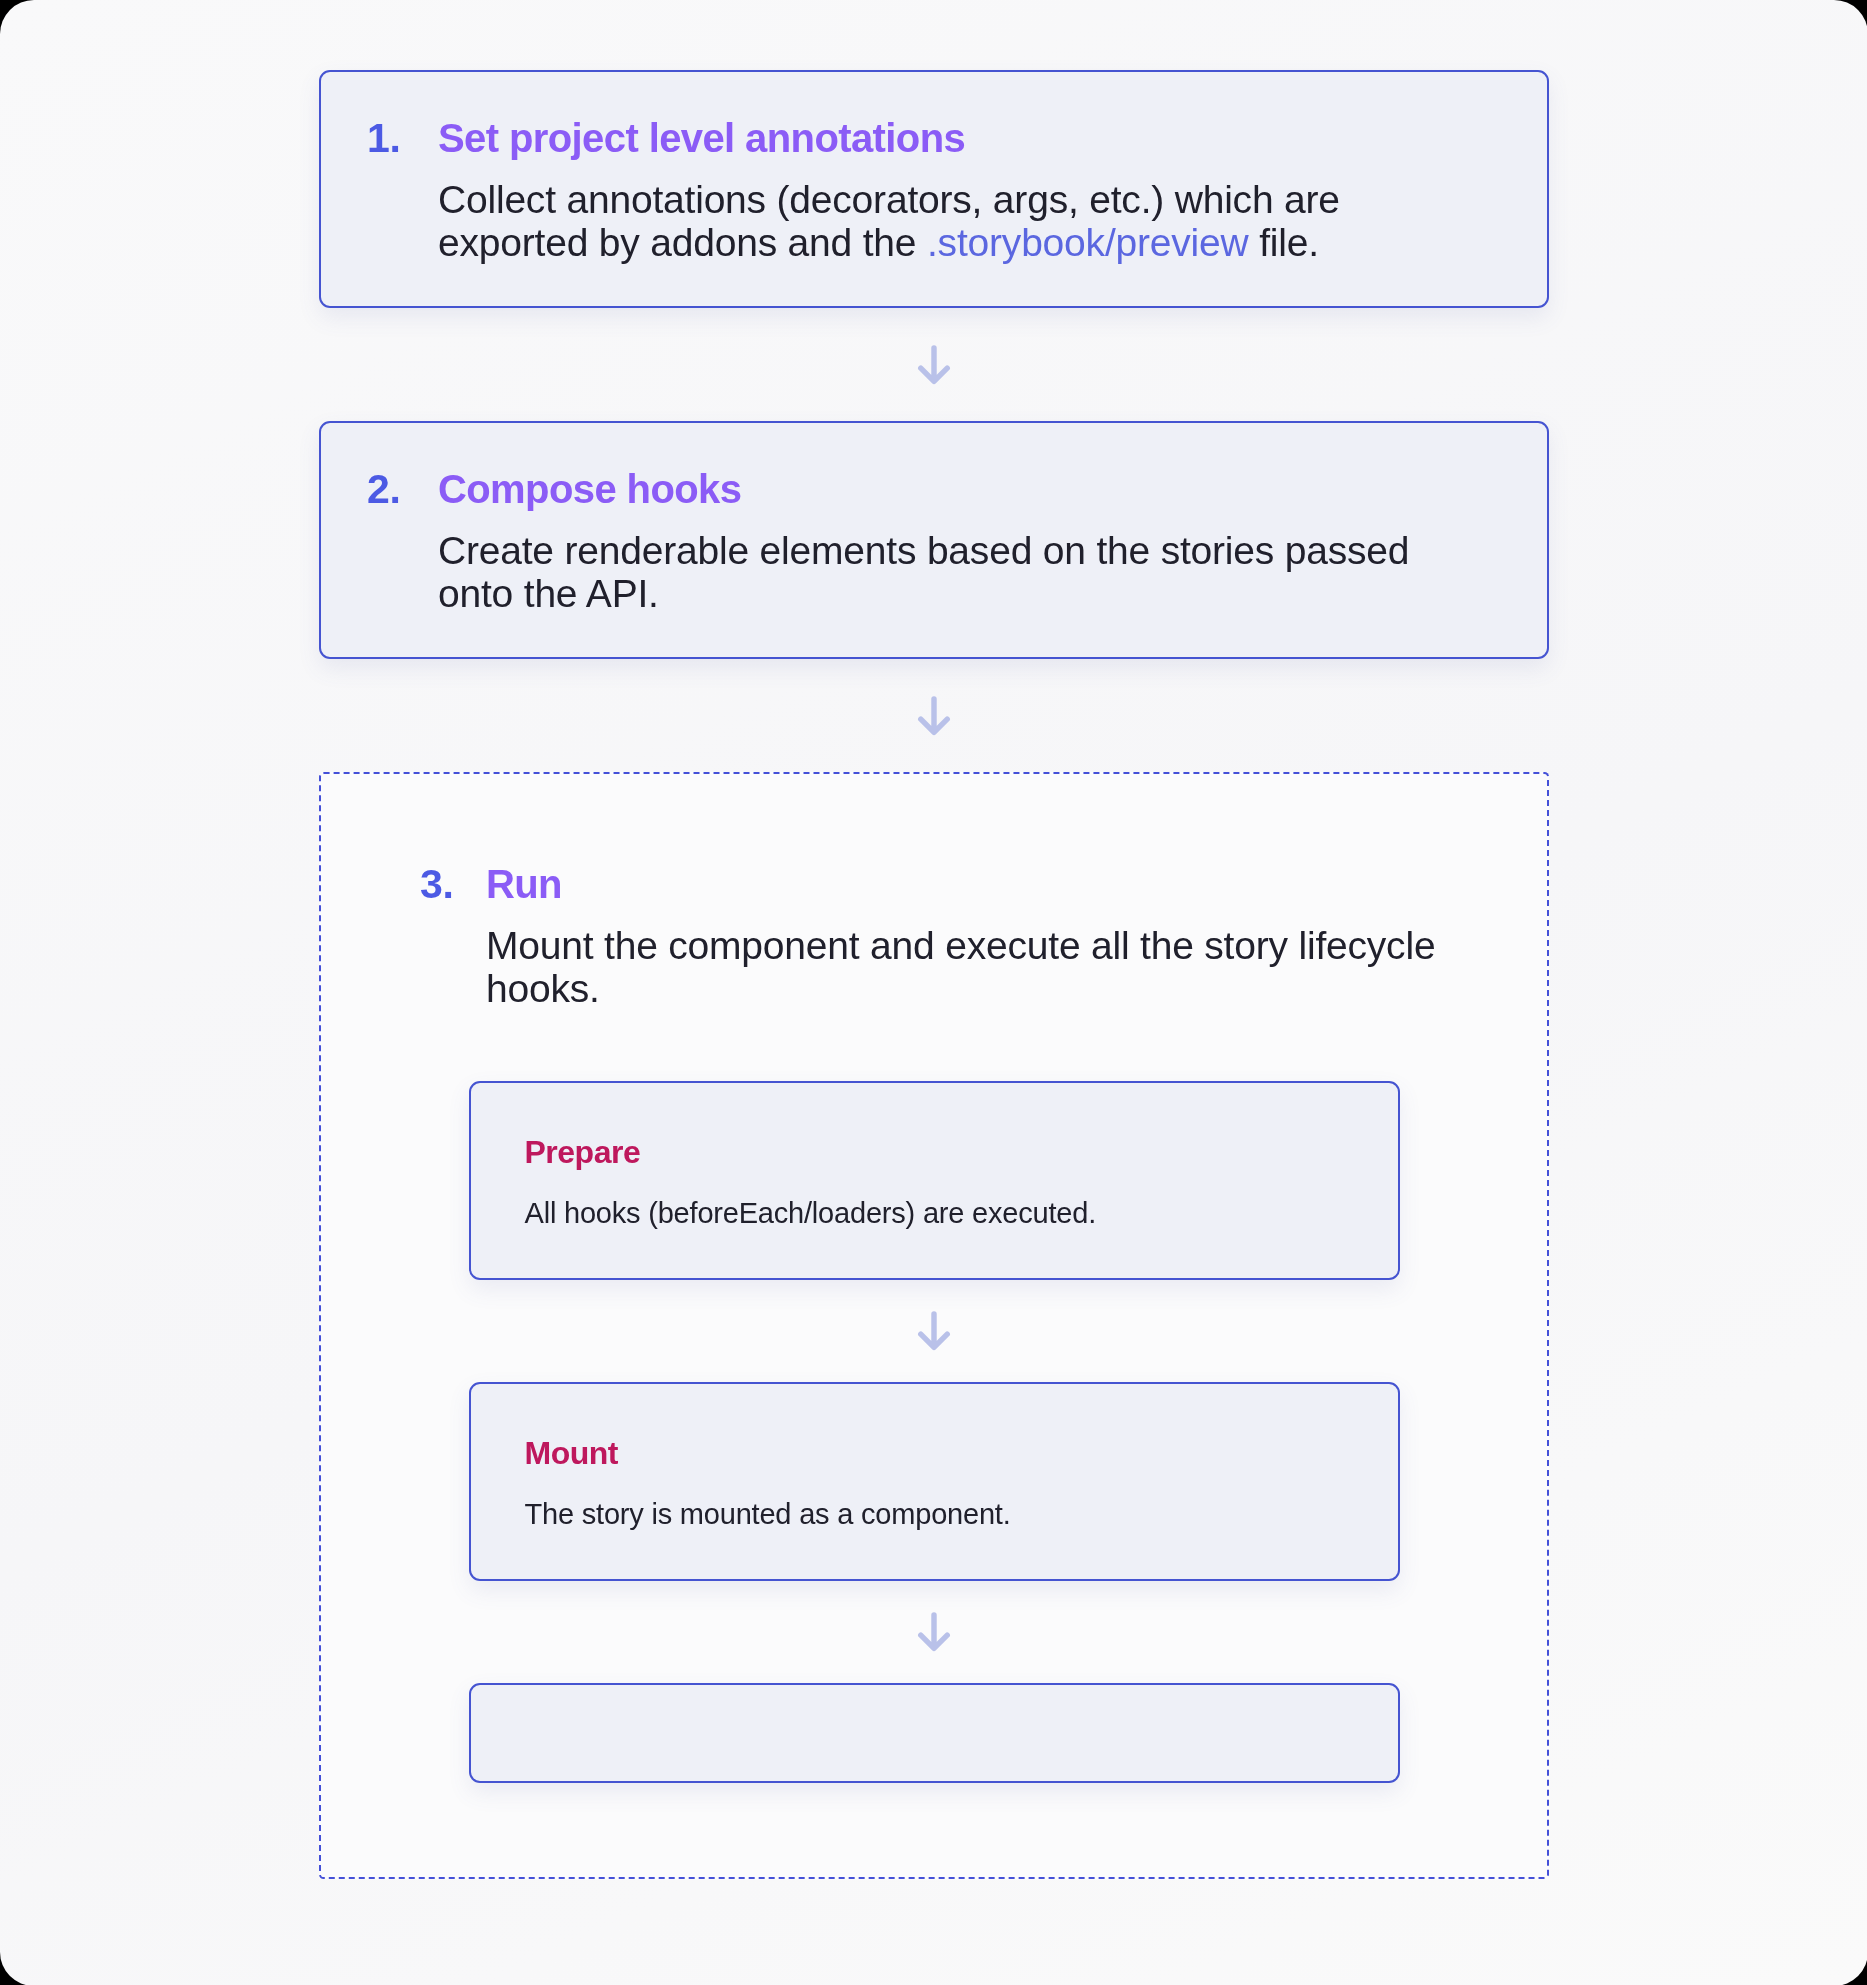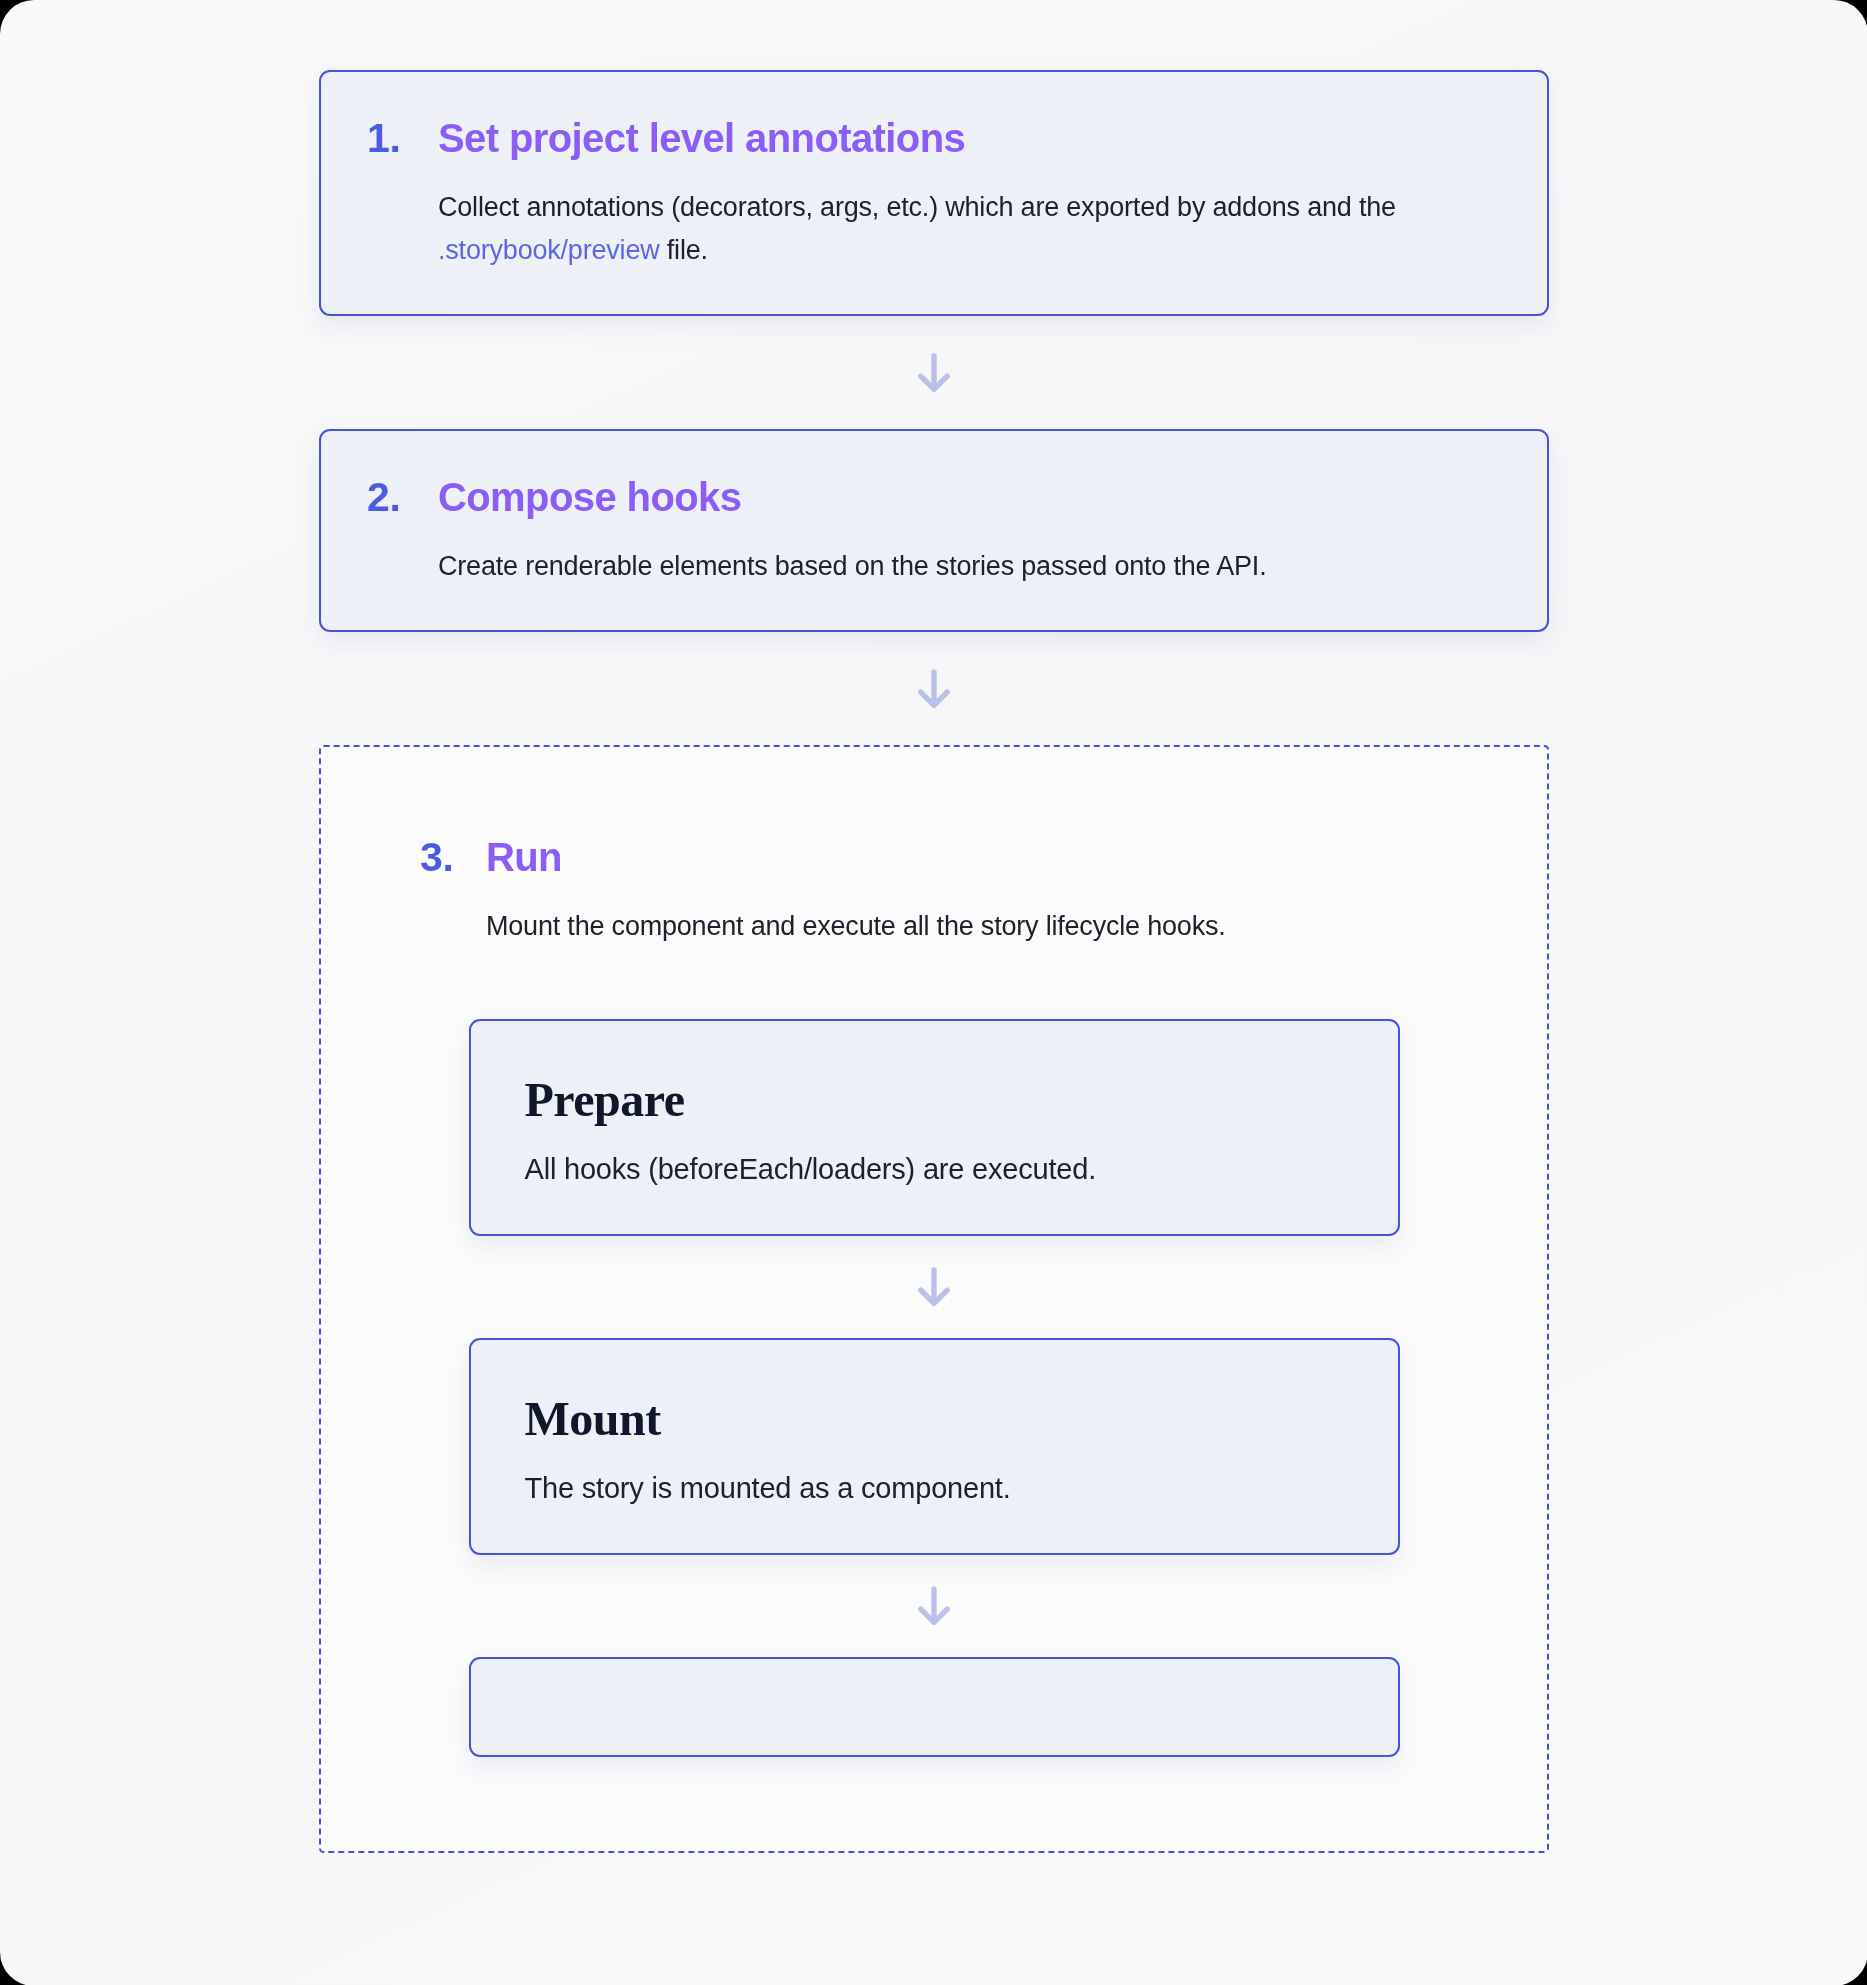--- a/index.html
+++ b/index.html
@@ -42,22 +42,22 @@
     font-size: 41px;
     letter-spacing: -0.4px;
   }
   .step-title {
     font-weight: 800;
     font-size: 40px;
     color: #8b5cf6;
     letter-spacing: -0.6px;
   }
   .step-desc {
-    margin: 24px 0 0 71px;
-    font-size: 27px;
+    margin: 16px 0 0 71px;
+    font-size: 39px;
     line-height: 43px;
     color: #20202c;
     letter-spacing: -0.2px;
     max-width: 1053px;
   }
   .link {
     color: #5b67e0;
     text-decoration: none;
     cursor: pointer;
   }
@@ -91,24 +91,23 @@
     box-sizing: border-box;
     width: 931px;
     background: #eef0f7;
     border: 2.3px solid #4554d1;
     border-radius: 11px;
     box-shadow: 0 9.3px 22px rgba(90, 100, 170, 0.10);
     padding: 51px 54px 45px;
   }
   .sub-title {
     font-weight: 800;
-    font-size: 48px;
-    color: #0f172a;
+    font-size: 32px;
+    color: #be185d;
     letter-spacing: -0.5px;
-    font-family: Liberation Serif, serif;
   }
   .sub-desc {
     margin-top: 23px;
     font-size: 29px;
     line-height: 39px;
     color: #20202c;
     letter-spacing: -0.2px;
   }
   .sub-arrow { height: 102px; }
 </style>

